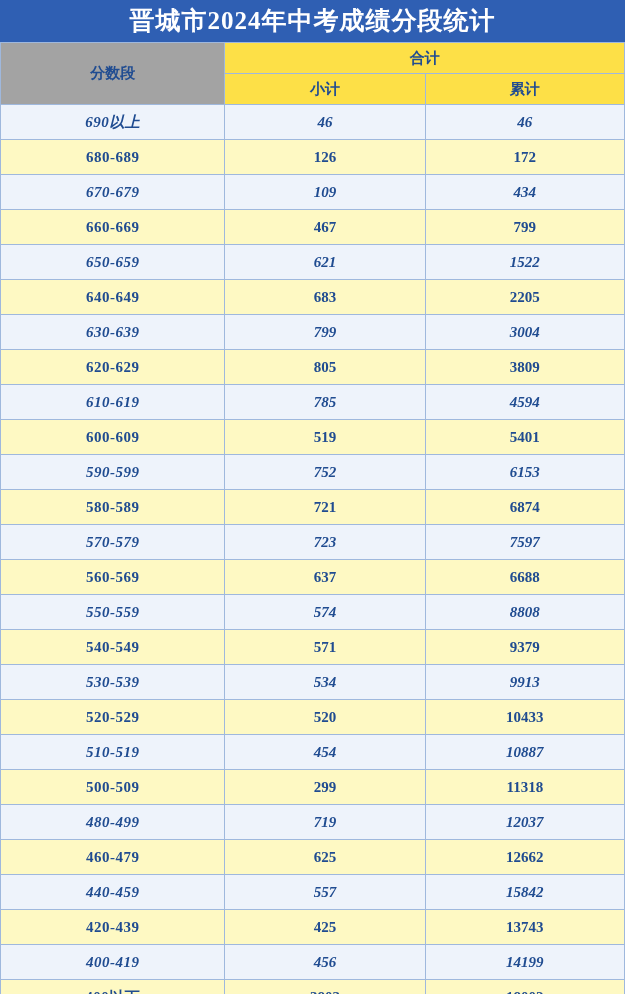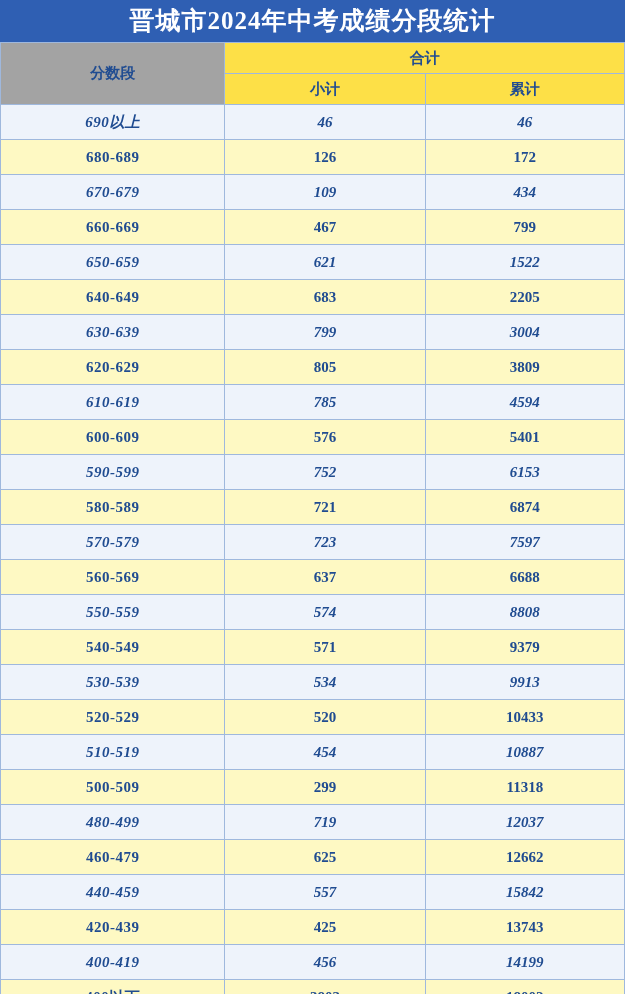--- a/index.html
+++ b/index.html
@@ -144,21 +144,21 @@
           <td>805</td>
           <td>3809</td>
         </tr>
         <tr class="row-odd">
           <td class="range-cell">610-619</td>
           <td>785</td>
           <td>4594</td>
         </tr>
         <tr class="row-even">
           <td class="range-cell">600-609</td>
-          <td>576</td>
+          <td>519</td>
           <td>5401</td>
         </tr>
         <tr class="row-odd">
           <td class="range-cell">590-599</td>
           <td>752</td>
           <td>6153</td>
         </tr>
         <tr class="row-even">
           <td class="range-cell">580-589</td>
           <td>721</td>

